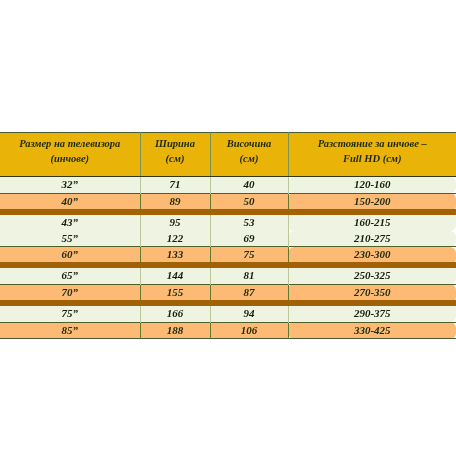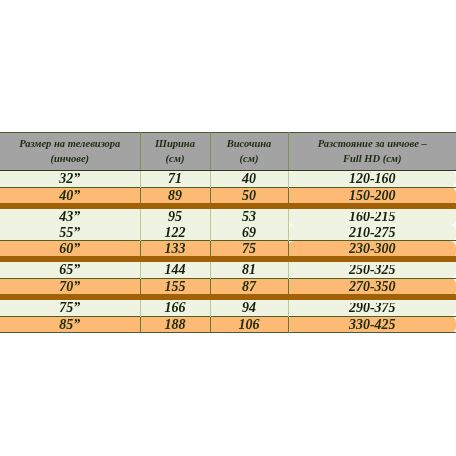--- a/index.html
+++ b/index.html
@@ -29,38 +29,38 @@
     border-top: 1.4px solid #4a5a33;
     border-bottom: 1.4px solid #4a5a33;
   }
 
   table.tv-table col.c-size  { width: 140px; }
   table.tv-table col.c-width { width: 70px; }
   table.tv-table col.c-height{ width: 78px; }
   table.tv-table col.c-dist  { width: 168px; }
 
   thead th {
-    background: #a3a3a3;
+    background: #eab308;
     color: #1d2a12;
     font-weight: bold;
     font-style: italic;
     font-size: 10.5px;
     line-height: 1.45;
     text-align: center;
-    padding: 3px 2px 4px 2px;
+    padding: 3px 2px 10px 2px;
     border-right: 1.1px solid #7d9150;
     border-bottom: 1.4px solid #303a20;
     vertical-align: middle;
   }
   thead th:last-child { border-right: none; }
 
   tbody td {
     font-weight: bold;
     font-style: italic;
-    font-size: 14px;
+    font-size: 11px;
     text-align: center;
     height: 15.4px;
     line-height: 15.4px;
     padding: 0;
     border-right: 1.1px solid #8a9c5f;
     white-space: nowrap;
     overflow: hidden;
   }
   tbody td:last-child { border-right: none; border-radius: 6px; }
 

